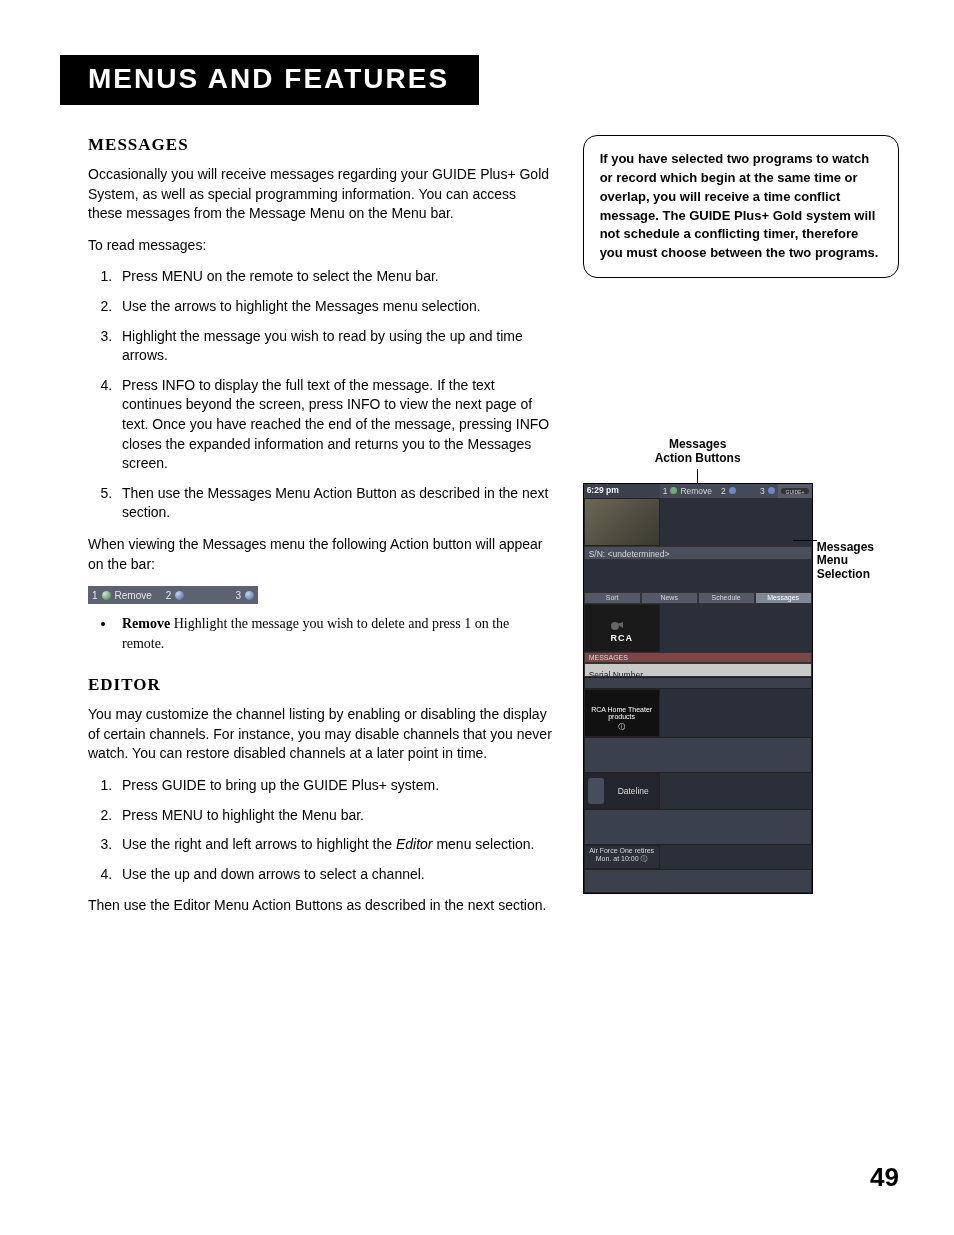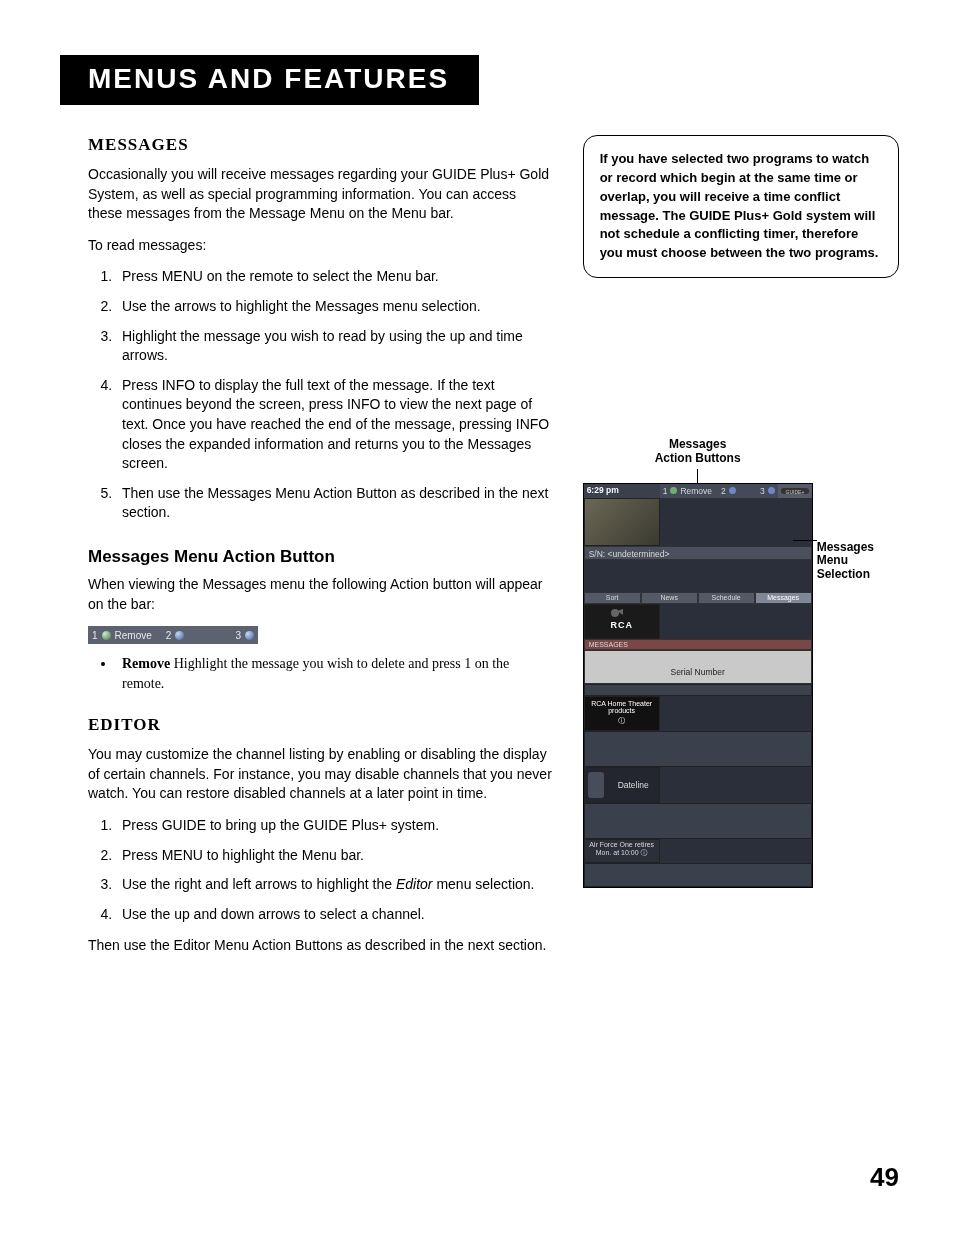--- a/index.html
+++ b/index.html
@@ -115,24 +115,24 @@
   .fs-right { flex:1; }
   .fs-pip {
     height:48px; background: linear-gradient(135deg,#6b6755 0%, #3a3a30 100%);
     border:1px solid #222; position:relative;
   }
   .fs-sn { background:#4a4f5c; border:1px solid #333; padding:2px 4px; height:14px;}
   .fs-menu { display:flex; height:12px; margin-top:32px; }
   .fs-tab { flex:1; background:#535966; border:1px solid #333; text-align:center; font-size:7px; padding-top:1px;}
   .fs-tab.sel { background:#7f8899; color:#fff; }
   .fs-messages-lbl { background:#7a4646; padding:1px 4px; font-size:7px; border:1px solid #333;}
-  .fs-field { background:#c9c9c9; color:#222; padding:16px 4px; border:1px solid #333; height:12px;text-align:center;}
+  .fs-field { background:#c9c9c9; color:#222; padding:6px 4px; border:1px solid #333; height:12px;}
   .fs-ad {
-    height:35px; background:#1a1a1a; color:#fff; text-align:center; font-size:7px;
-    border:1px solid #222; padding-top:3px; line-height:1.1;
+    height:48px; background:#1a1a1a; color:#fff; text-align:center; font-size:7px;
+    border:1px solid #222; padding-top:16px; line-height:1.1;
   }
   .fs-ad .rca { font-size:9px; font-weight:bold; letter-spacing:1px;}
   .fs-ad2 {
     height:36px; background:#23262e; border:1px solid #222; display:flex; align-items:center; gap:14px; padding:2px 3px;
   }
   .fs-ad2 .icon {
     width:16px; height:26px; background:#474d5a; border-radius:3px;
   }
   .fs-promo {
     height:24px; background:#2a2f3a; border:1px solid #222; text-align:center; font-size:7px; padding:1px 2px; line-height:1.15;
@@ -177,21 +177,20 @@
     <p>Occasionally you will receive messages regarding your GUIDE Plus+ Gold System, as well as special programming information. You can access these messages from the Message Menu on the Menu bar.</p>
     <p>To read messages:</p>
     <ol>
       <li>Press MENU on the remote to select the Menu bar.</li>
       <li>Use the arrows to highlight the Messages menu selection.</li>
       <li>Highlight the message you wish to read by using the up and time arrows.</li>
       <li>Press INFO to display the full text of the message. If the text continues beyond the screen, press INFO to view the next page of text. Once you have reached the end of the message, pressing INFO closes the expanded information and returns you to the Messages screen.</li>
       <li>Then use the Messages Menu Action Button as described in the next section.</li>
     </ol>
 
-    <h3 class="subhead">Messages Menu Action Button</h3>
     <p>When viewing the Messages menu the following Action button will appear on the bar:</p>
 
     <div class="action-bar">
       <span>1</span>
       <span class="ab-dot"></span>
       <span>Remove</span>
       <span style="width:6px"></span>
       <span>2</span>
       <span class="ab-dot blue"></span>
       <span style="flex:1"></span>

